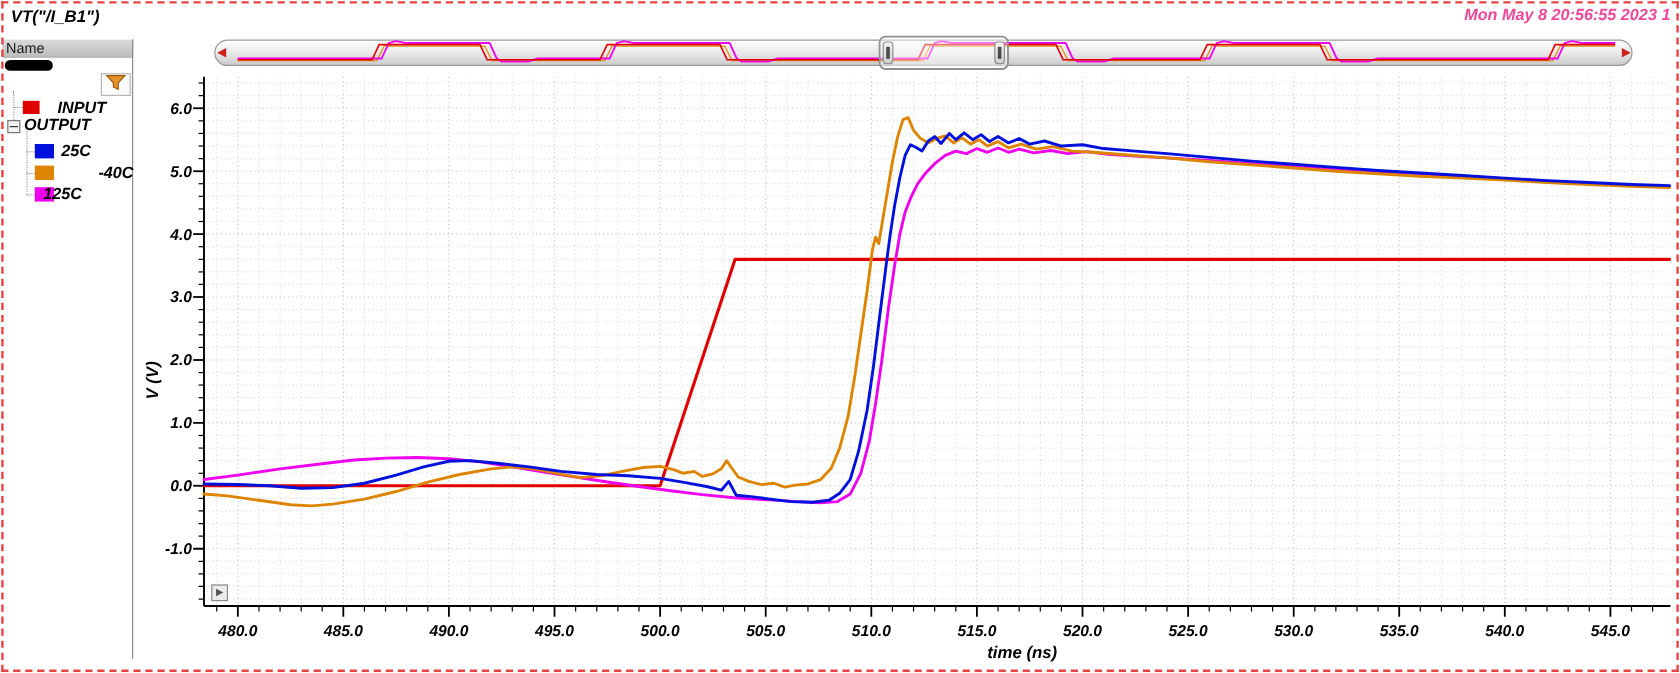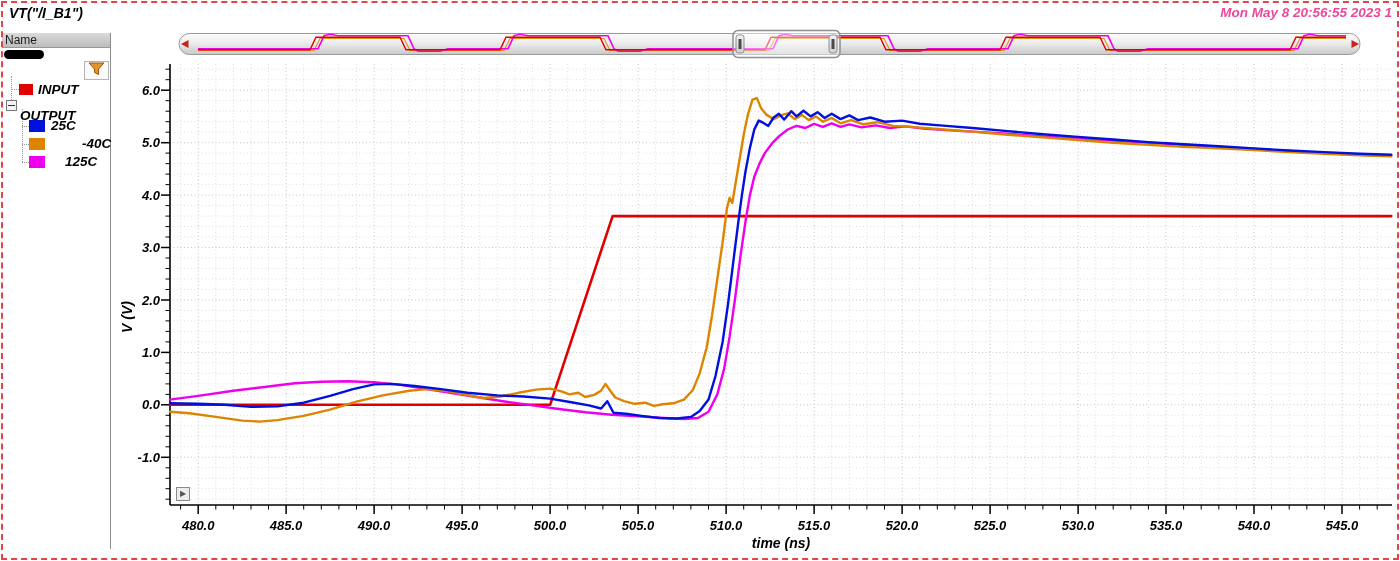--- a/index.html
+++ b/index.html
@@ -14,21 +14,21 @@
   .vsep{position:absolute;left:110px;top:33px;width:1px;height:516px;background:#8c8c8c;}
   .pill{position:absolute;left:4px;top:50px;width:40px;height:9px;border-radius:5px;background:#000;}
   .filter-btn{position:absolute;left:84px;top:61px;width:25px;height:19px;background:#fbfbfb;
        border:1px solid #b5b5b5;padding:0;margin:0;display:flex;align-items:center;justify-content:center;cursor:pointer;}
   .swatch{position:absolute;width:16px;height:12px;}
   .leg-label{position:absolute;font:italic bold 13.5px "Liberation Sans",sans-serif;color:#000;white-space:nowrap;}
   .expander{position:absolute;left:6px;top:100px;width:9px;height:9px;border:1px solid #777;background:#f4f4f4;box-sizing:content-box;}
   .expander .minus{position:absolute;left:1px;top:4px;width:7px;height:1px;background:#333;}
   .dot-v{position:absolute;width:1px;border-left:1px dotted #999;}
   .dot-h{position:absolute;height:1px;border-top:1px dotted #999;}
-  .xlabel{position:absolute;left:681px;top:535px;width:200px;text-align:center;
+  .xlabel{position:absolute;left:681px;top:535px;width:200px;text-align:right;
        font:italic bold 14px "Liberation Sans",sans-serif;color:#000;}
   .ylabel{position:absolute;left:97px;top:309px;width:60px;height:16px;text-align:center;
        font:italic bold 14px "Liberation Sans",sans-serif;color:#000;transform:rotate(-90deg);}
   .play-btn{position:absolute;left:176px;top:487px;width:14px;height:14px;background:#ececec;
        border:1px solid #8a8a8a;padding:0;display:flex;align-items:center;justify-content:center;cursor:pointer;}
   .play-btn span{font-size:8px;color:#555;line-height:1;}
   #minimap{position:absolute;left:178px;top:29px;}
   #chart{position:absolute;left:0;top:0;}
   #chart text.ticklbl{font:italic bold 13px "Liberation Sans",sans-serif;fill:#000;}
 </style>
@@ -57,35 +57,35 @@
   </button>
 
   <div class="dot-v" style="left:11px;top:76px;height:24px;"></div>
   <div class="dot-h" style="left:11px;top:89px;width:8px;"></div>
   <div class="dot-v" style="left:22px;top:109px;height:53px;"></div>
   <div class="dot-h" style="left:22px;top:126px;width:7px;"></div>
   <div class="dot-h" style="left:22px;top:144px;width:7px;"></div>
   <div class="dot-h" style="left:22px;top:162px;width:7px;"></div>
 
   <div class="swatch" style="left:19px;top:84px;width:14px;height:11px;background:#e10000;"></div>
-  <div class="leg-label" style="left:38px;top:82px;">INPUT</div>
+  <div class="leg-label" style="left:48px;top:82px;">INPUT</div>
 
   <div class="expander">
       <span class="minus"></span>
     </div>
-  <div class="leg-label" style="left:20px;top:96px;margin-top:12px;">OUTPUT</div>
+  <div class="leg-label" style="left:20px;top:96px;">OUTPUT</div>
 
   <div class="swatch" style="left:29px;top:120px;background:#0011dd;"></div>
   <div class="leg-label" style="left:51px;top:118px;text-align:center;">25C</div>
 
   <div class="swatch" style="left:29px;top:138px;background:#dd8500;"></div>
   <div class="leg-label" style="left:51px;top:136px;margin-left:31px;">-40C</div>
 
   <div class="swatch" style="left:29px;top:156px;background:#ee00ee;"></div>
-  <div class="leg-label" style="left:65px;top:154px;text-align:center;">125C</div>
+  <div class="leg-label" style="left:36px;top:154px;text-align:center;">125C</div>
 
   <svg id="minimap" width="1184" height="30">
       <defs>
         <linearGradient id="tube" x1="0" y1="0" x2="0" y2="1">
           <stop offset="0" stop-color="#fdfdfd"></stop>
           <stop offset="0.45" stop-color="#ececec"></stop>
           <stop offset="1" stop-color="#c9c9c9"></stop>
         </linearGradient>
         <linearGradient id="gripg" x1="0" y1="0" x2="0" y2="1">
           <stop offset="0" stop-color="#f5f5f5"></stop>

